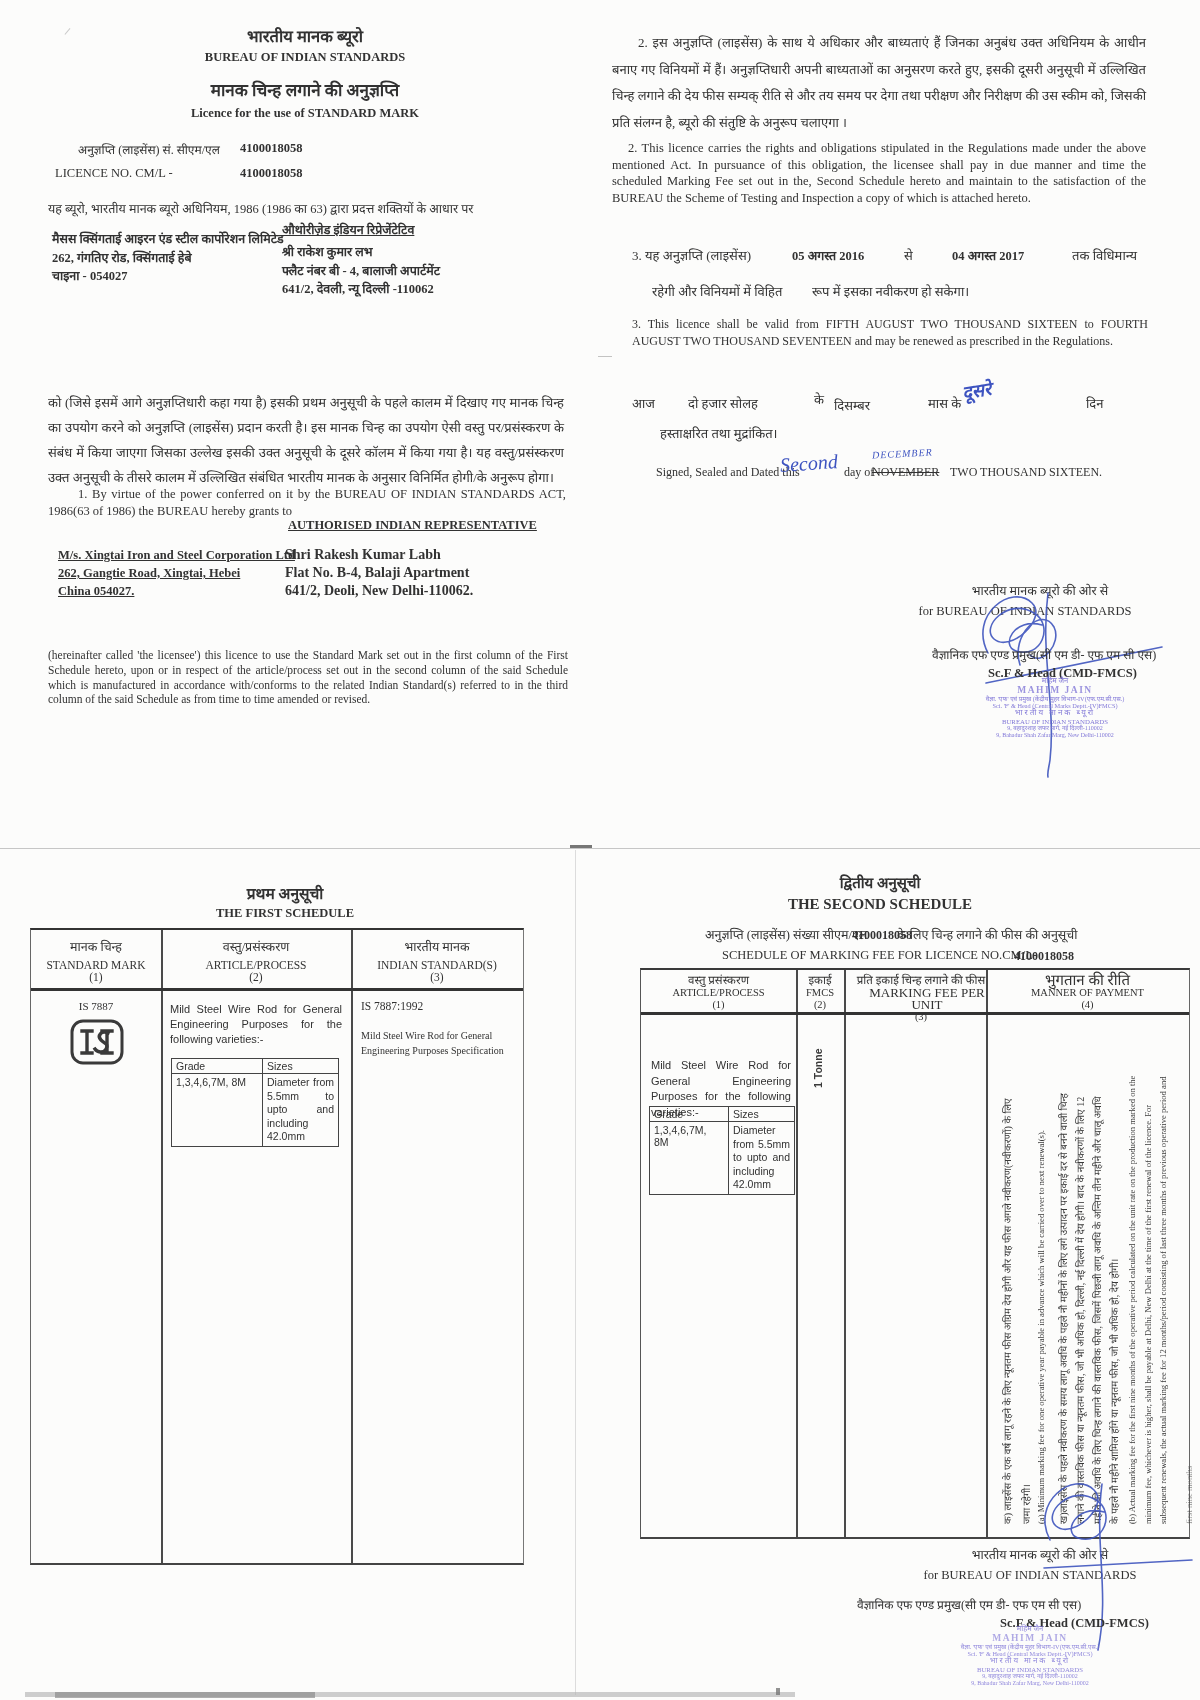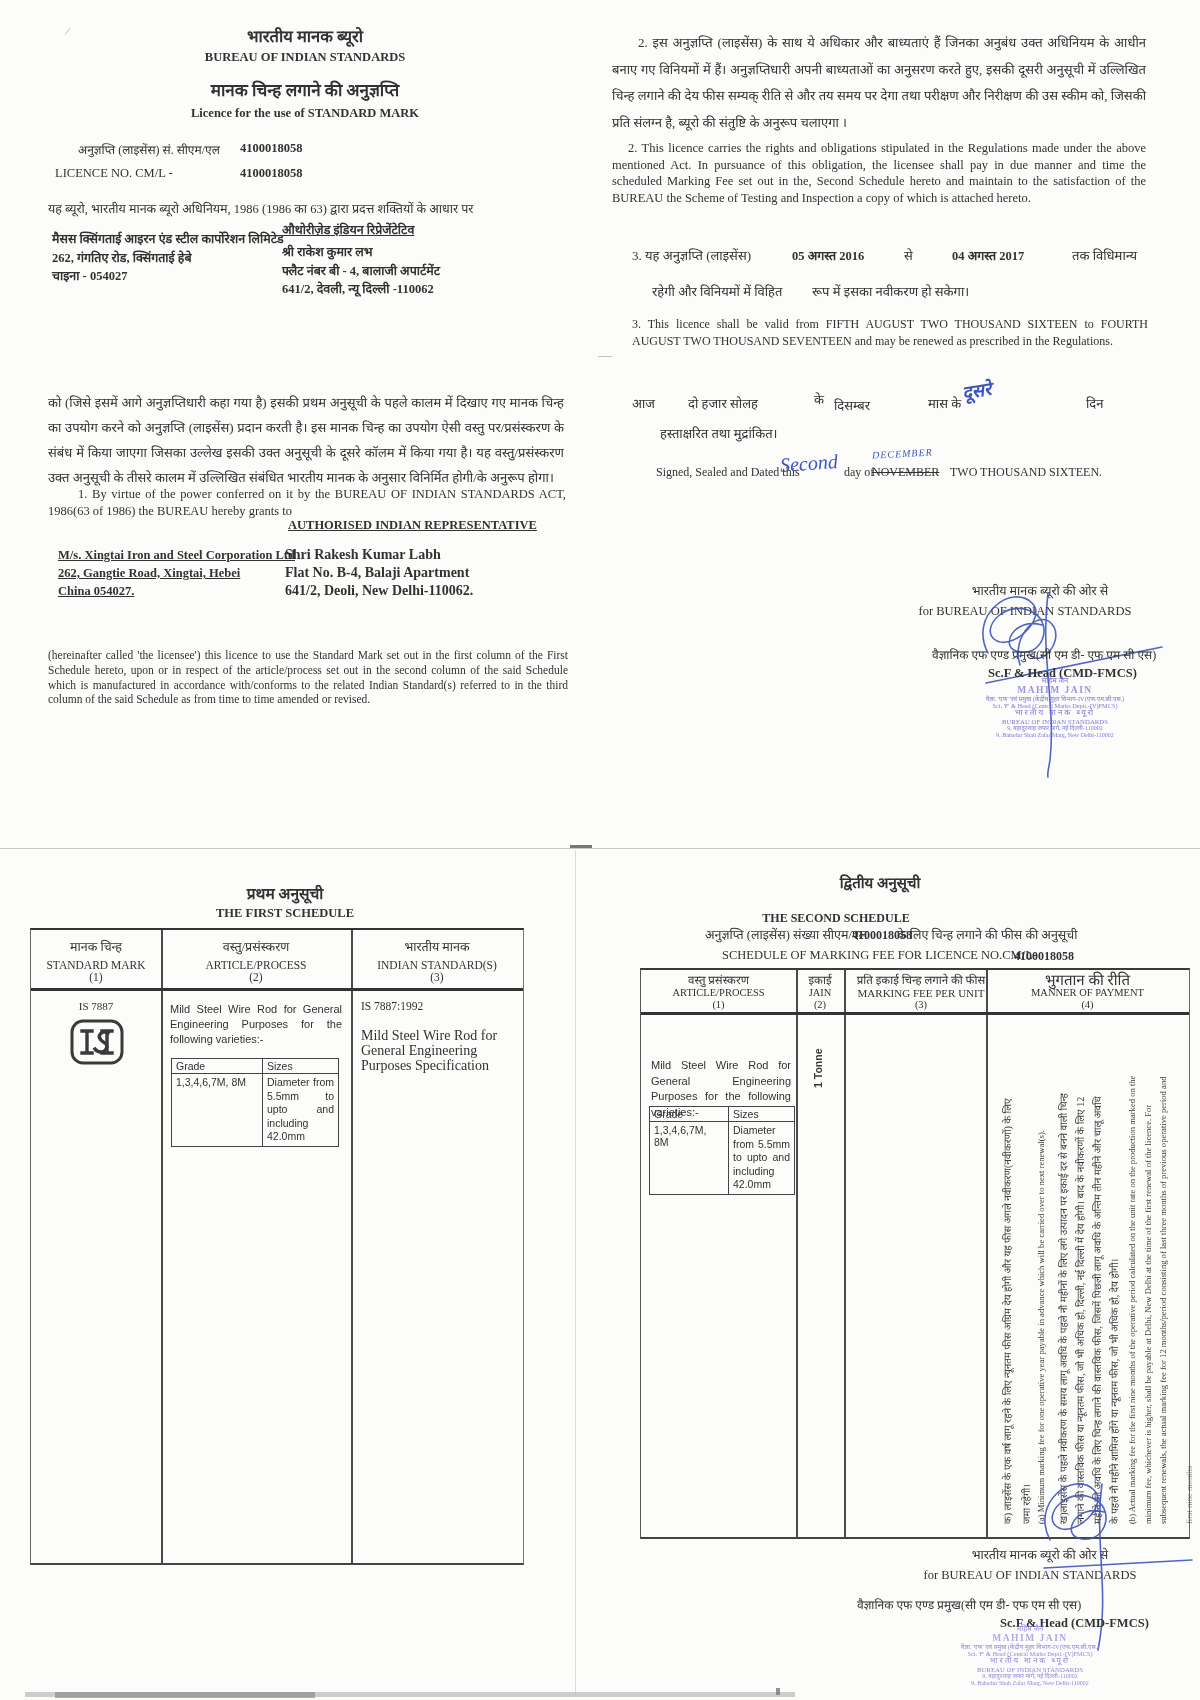--- a/index.html
+++ b/index.html
@@ -175,53 +175,53 @@
           <div style="width:82px;padding:1px 4px;border-right:1.5px solid #444;">Grade</div>
           <div style="flex:1;padding:1px 4px;">Sizes</div>
         </div>
         <div style="display:flex;">
           <div style="width:82px;padding:2px 4px;border-right:1.5px solid #444;">1,3,4,6,7M, 8M</div>
           <div class="j" style="flex:1;padding:2px 4px;line-height:13.5px;">Diameter from 5.5mm to upto and including 42.0mm</div>
         </div>
       </div>
 
       <div class="abs" style="left:330px;top:70px;width:150px;font-size:11.5px;">IS  7887:1992</div>
-      <div class="abs" style="left:330px;top:98px;width:150px;font-size:14px;line-height:15px;">Mild Steel Wire Rod for General Engineering Purposes Specification</div>
+      <div class="abs" style="left:330px;top:98px;width:150px;font-size:10px;line-height:15px;">Mild Steel Wire Rod for General Engineering Purposes Specification</div>
     </div>
   </div>
 
   <div>
     <div class="abs c b" style="left:760px;top:872px;width:240px;font-size:15px;">द्वितीय अनुसूची</div>
-    <div class="abs c b" style="left:716px;top:896px;width:240px;font-size:12px;margin-top:15px;">THE SECOND SCHEDULE</div>
+    <div class="abs c b" style="left:760px;top:896px;width:240px;font-size:15px;">THE SECOND SCHEDULE</div>
 
     <div class="abs nw" style="left:705px;top:926px;font-size:12.5px;">अनुज्ञप्ति (लाइसेंस) संख्या सीएम/एल</div>
     <div class="abs nw b" style="left:852px;top:928px;font-size:12px;">4100018058</div>
     <div class="abs nw" style="left:897px;top:926px;font-size:12.5px;">के लिए चिन्ह लगाने की फीस की अनुसूची</div>
     <div class="abs nw" style="left:722px;top:948px;font-size:12.5px;">SCHEDULE OF MARKING FEE FOR LICENCE NO.CM/L-</div>
     <div class="abs nw b" style="left:1014px;top:949px;font-size:12px;">4100018058</div>
 
     <div class="abs" style="left:640px;top:968px;width:548px;height:567px;border-top:2px solid #3a3a3a;border-bottom:2px solid #444;border-left:1.5px solid #555;border-right:1px solid #666;">
       <div class="vline" style="left:155px;"></div>
       <div class="vline" style="left:203px;"></div>
       <div class="vline" style="left:345px;"></div>
       <div class="abs" style="left:0;top:42px;width:100%;height:2.5px;background:#333;"></div>
 
       <div class="abs c" style="left:0;top:4px;width:155px;">
         <div style="font-size:11.5px;line-height:13px;">वस्तु प्रसंस्करण</div>
         <div style="font-size:10.5px;line-height:12px;">ARTICLE/PROCESS</div>
         <div style="font-size:10.5px;line-height:12px;">(1)</div>
       </div>
       <div class="abs c" style="left:155px;top:4px;width:48px;">
         <div style="font-size:11.5px;line-height:13px;">इकाई</div>
-        <div style="font-size:10.5px;line-height:12px;">JAIN</div>
+        <div style="font-size:10.5px;line-height:12px;">FMCS</div>
         <div style="font-size:10.5px;line-height:12px;">(2)</div>
       </div>
       <div class="abs c" style="left:203px;top:4px;width:154px;">
         <div style="font-size:11.5px;line-height:13px;">प्रति इकाई चिन्ह लगाने की फीस</div>
-        <div style="font-size:11px;line-height:12px;">MARKING FEE PER UNIT</div>
+        <div style="font-size:13px;line-height:12px;padding-left:12px;">MARKING FEE PER UNIT</div>
         <div style="font-size:10.5px;line-height:12px;">(3)</div>
       </div>
       <div class="abs c" style="left:345px;top:4px;width:203px;">
         <div style="font-size:15px;line-height:13px;">भुगतान की रीति</div>
         <div style="font-size:10.5px;line-height:12px;">MANNER OF PAYMENT</div>
         <div style="font-size:10.5px;line-height:12px;">(4)</div>
       </div>
 
       <div class="abs j sans" style="left:10px;top:88px;width:140px;font-size:11px;line-height:15.5px;">Mild Steel Wire Rod for General Engineering Purposes for the following varieties:-</div>
       <div class="abs sans" style="left:8px;top:136px;width:144px;border:1.5px solid #444;font-size:10.5px;">

